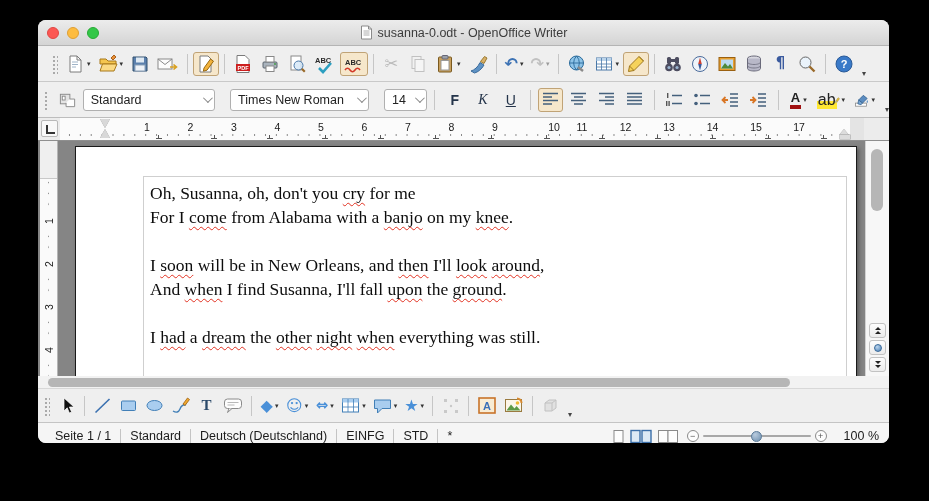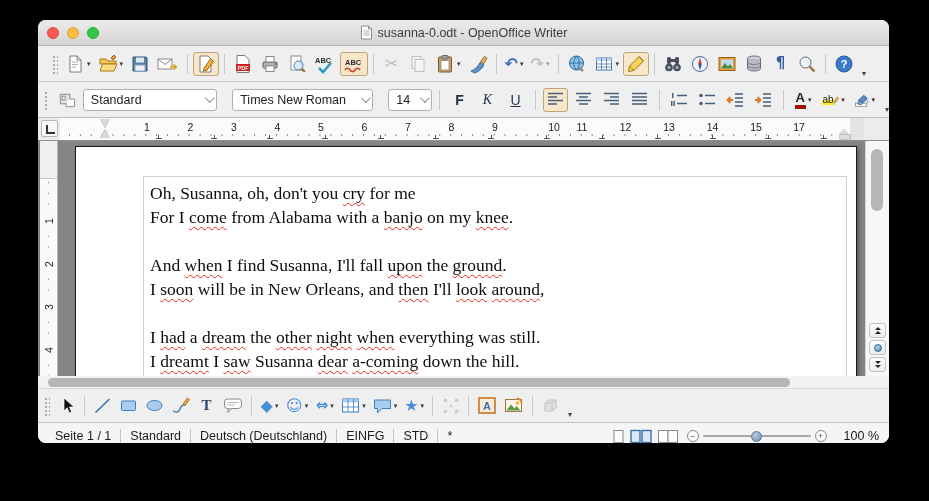--- a/index.html
+++ b/index.html
@@ -396,21 +396,21 @@
           <path d="M9 2h8M9 6h8M9 10h8M9 14h8" stroke="#44607c" stroke-width="1.5"></path>
           <path d="M1 8h5.5M3.5 5l3 3-3 3" fill="none" stroke="#d97726" stroke-width="1.8"></path>
           </svg>
       </div>
       <div class="sep"></div>
       <div class="tb">
         <span style="font-weight:bold;font-size:13px;color:#222;border-bottom:4px solid #a01010;padding:0 1px;line-height:15px;">A</span>
         <span class="dd">▾</span>
       </div>
       <div class="tb">
-        <span style="font-size:10px;color:#222;background:linear-gradient(transparent 55%,#ffe832 55%);padding:0 1px;text-align:center;">ab</span>
+        <span style="font-size:16px;color:#222;background:linear-gradient(transparent 55%,#ffe832 55%);padding:0 1px;text-align:center;">ab</span>
         <svg width="11" height="14" viewBox="0 0 11 14" style="margin-left:-2px;">
           <path d="M2 9l5-7 3 2-5 7z" fill="#e8c23a" stroke="#9a7a10"></path>
             <path d="M2 9l3 2-4 2z" fill="#d8d8d8" stroke="#888"></path>
           </svg>
         <span class="dd">▾</span>
       </div>
       <div class="tb">
         <svg width="20" height="18" viewBox="0 0 20 18">
           <rect x="2" y="13" width="14" height="4" fill="#fff" stroke="#888"></rect>
           <path d="M6 9l6-6 5 4-6 6z" fill="#5b8cc0" stroke="#33608e"></path>
@@ -468,25 +468,24 @@
           <span class="vn" style="top: 116px;">2</span>
           <span class="vn" style="top: 159px;">3</span>
           <span class="vn" style="top: 202px;">4</span>
         </div>
       <div class="page">
         <div class="tbound">
           <div id="doc-text">
               <div class="dline"><span>Oh, Susanna, oh, don't you </span><span class="sp">cry</span><span> for me</span></div>
               <div class="dline"><span>For I </span><span class="sp">come</span><span> from Alabama with a </span><span class="sp">banjo</span><span> on my </span><span class="sp">knee</span><span>.</span></div>
               <div class="dline">&nbsp;</div>
+              <div class="dline"><span>I </span><span class="sp">soon</span><span> will be in New Orleans, and </span><span class="sp">then</span><span> I'll </span><span class="sp">look</span><span> </span><span class="sp">around</span><span>,</span></div>
               <div class="dline"><span>And </span><span class="sp">when</span><span> I find Susanna, I'll fall </span><span class="sp">upon</span><span> the </span><span class="sp">ground</span><span>.</span></div>
-              <div class="dline"><span>I </span><span class="sp">soon</span><span> will be in New Orleans, and </span><span class="sp">then</span><span> I'll </span><span class="sp">look</span><span> </span><span class="sp">around</span><span>,</span></div>
               <div class="dline">&nbsp;</div>
               <div class="dline"><span>I </span><span class="sp">had</span><span> a </span><span class="sp">dream</span><span> the </span><span class="sp">other</span><span> </span><span class="sp">night</span><span> </span><span class="sp">when</span><span> everything was still.</span></div>
-              <div class="dline"><span>I </span><span class="sp">dreamt</span><span> I </span><span class="sp">saw</span><span> Susanna </span><span class="sp">dear</span><span> </span><span class="sp">a-coming</span><span> down the hill.</span></div>
             </div>
         </div>
       </div>
       <div class="vscroll">
         <div class="vthumb"></div>
         <div class="navs">
           <div class="nbtn">
             <span class="tri-u"></span>
             <span class="tri-u"></span>
           </div>

